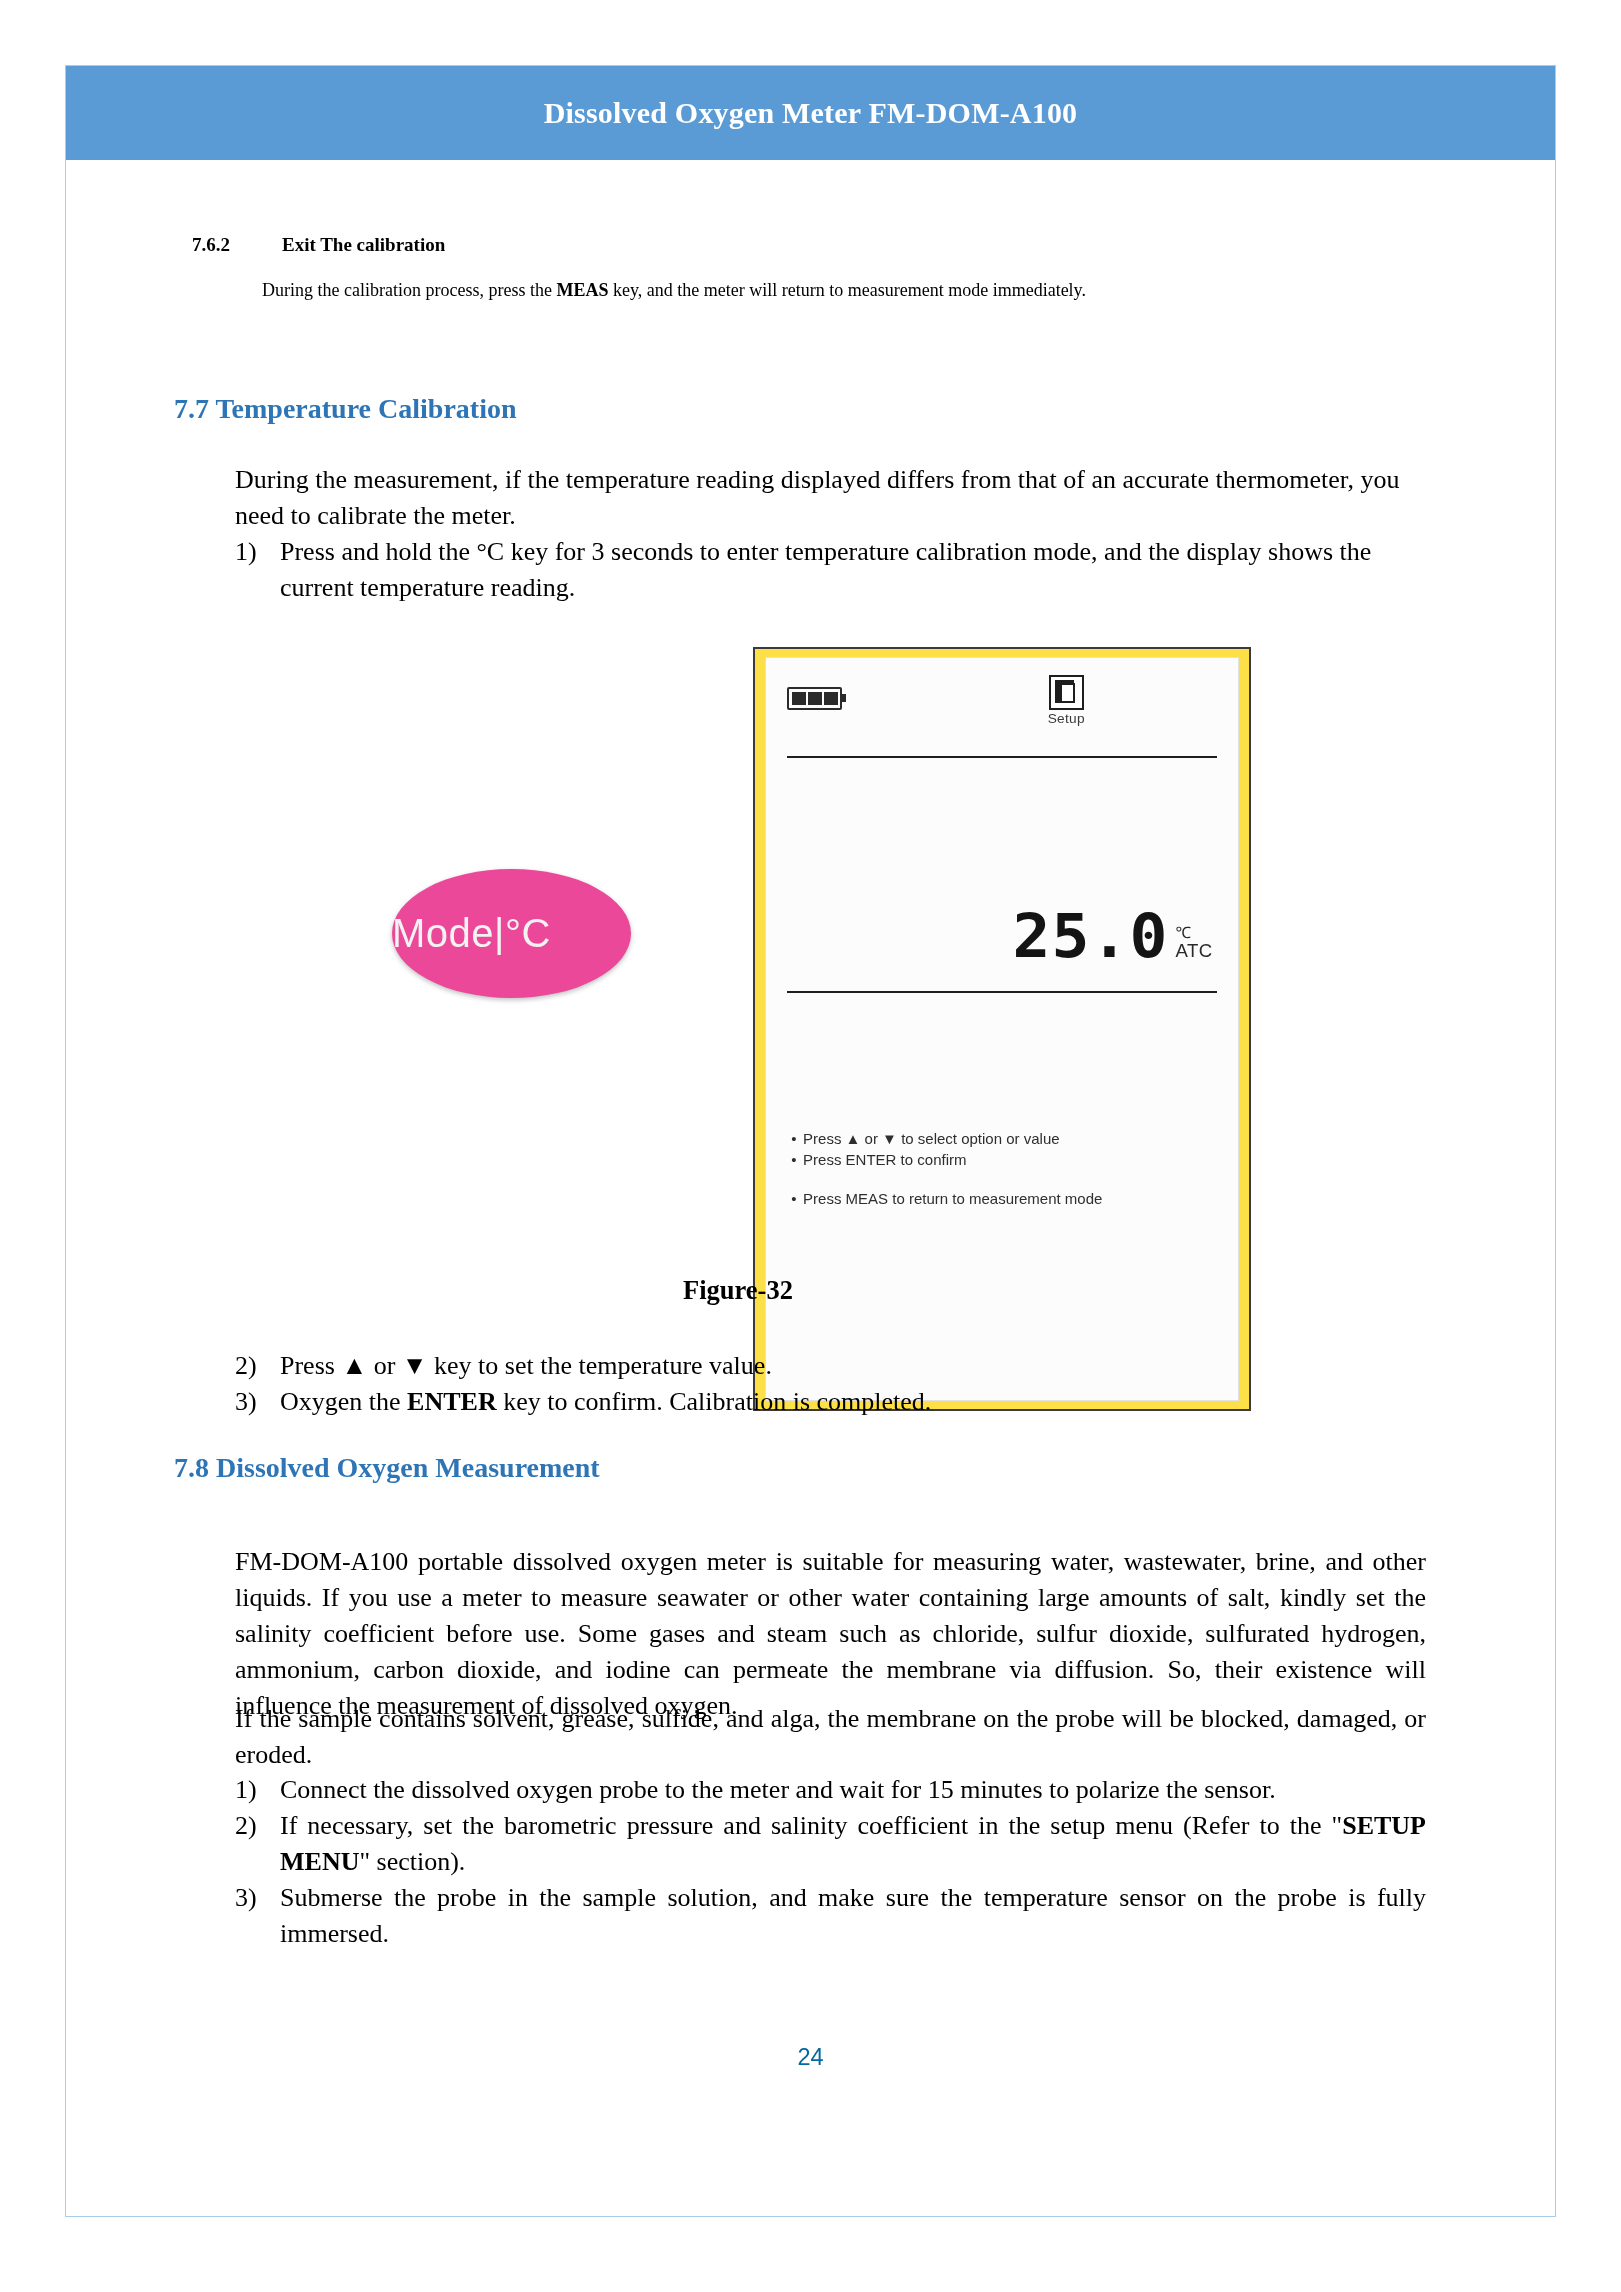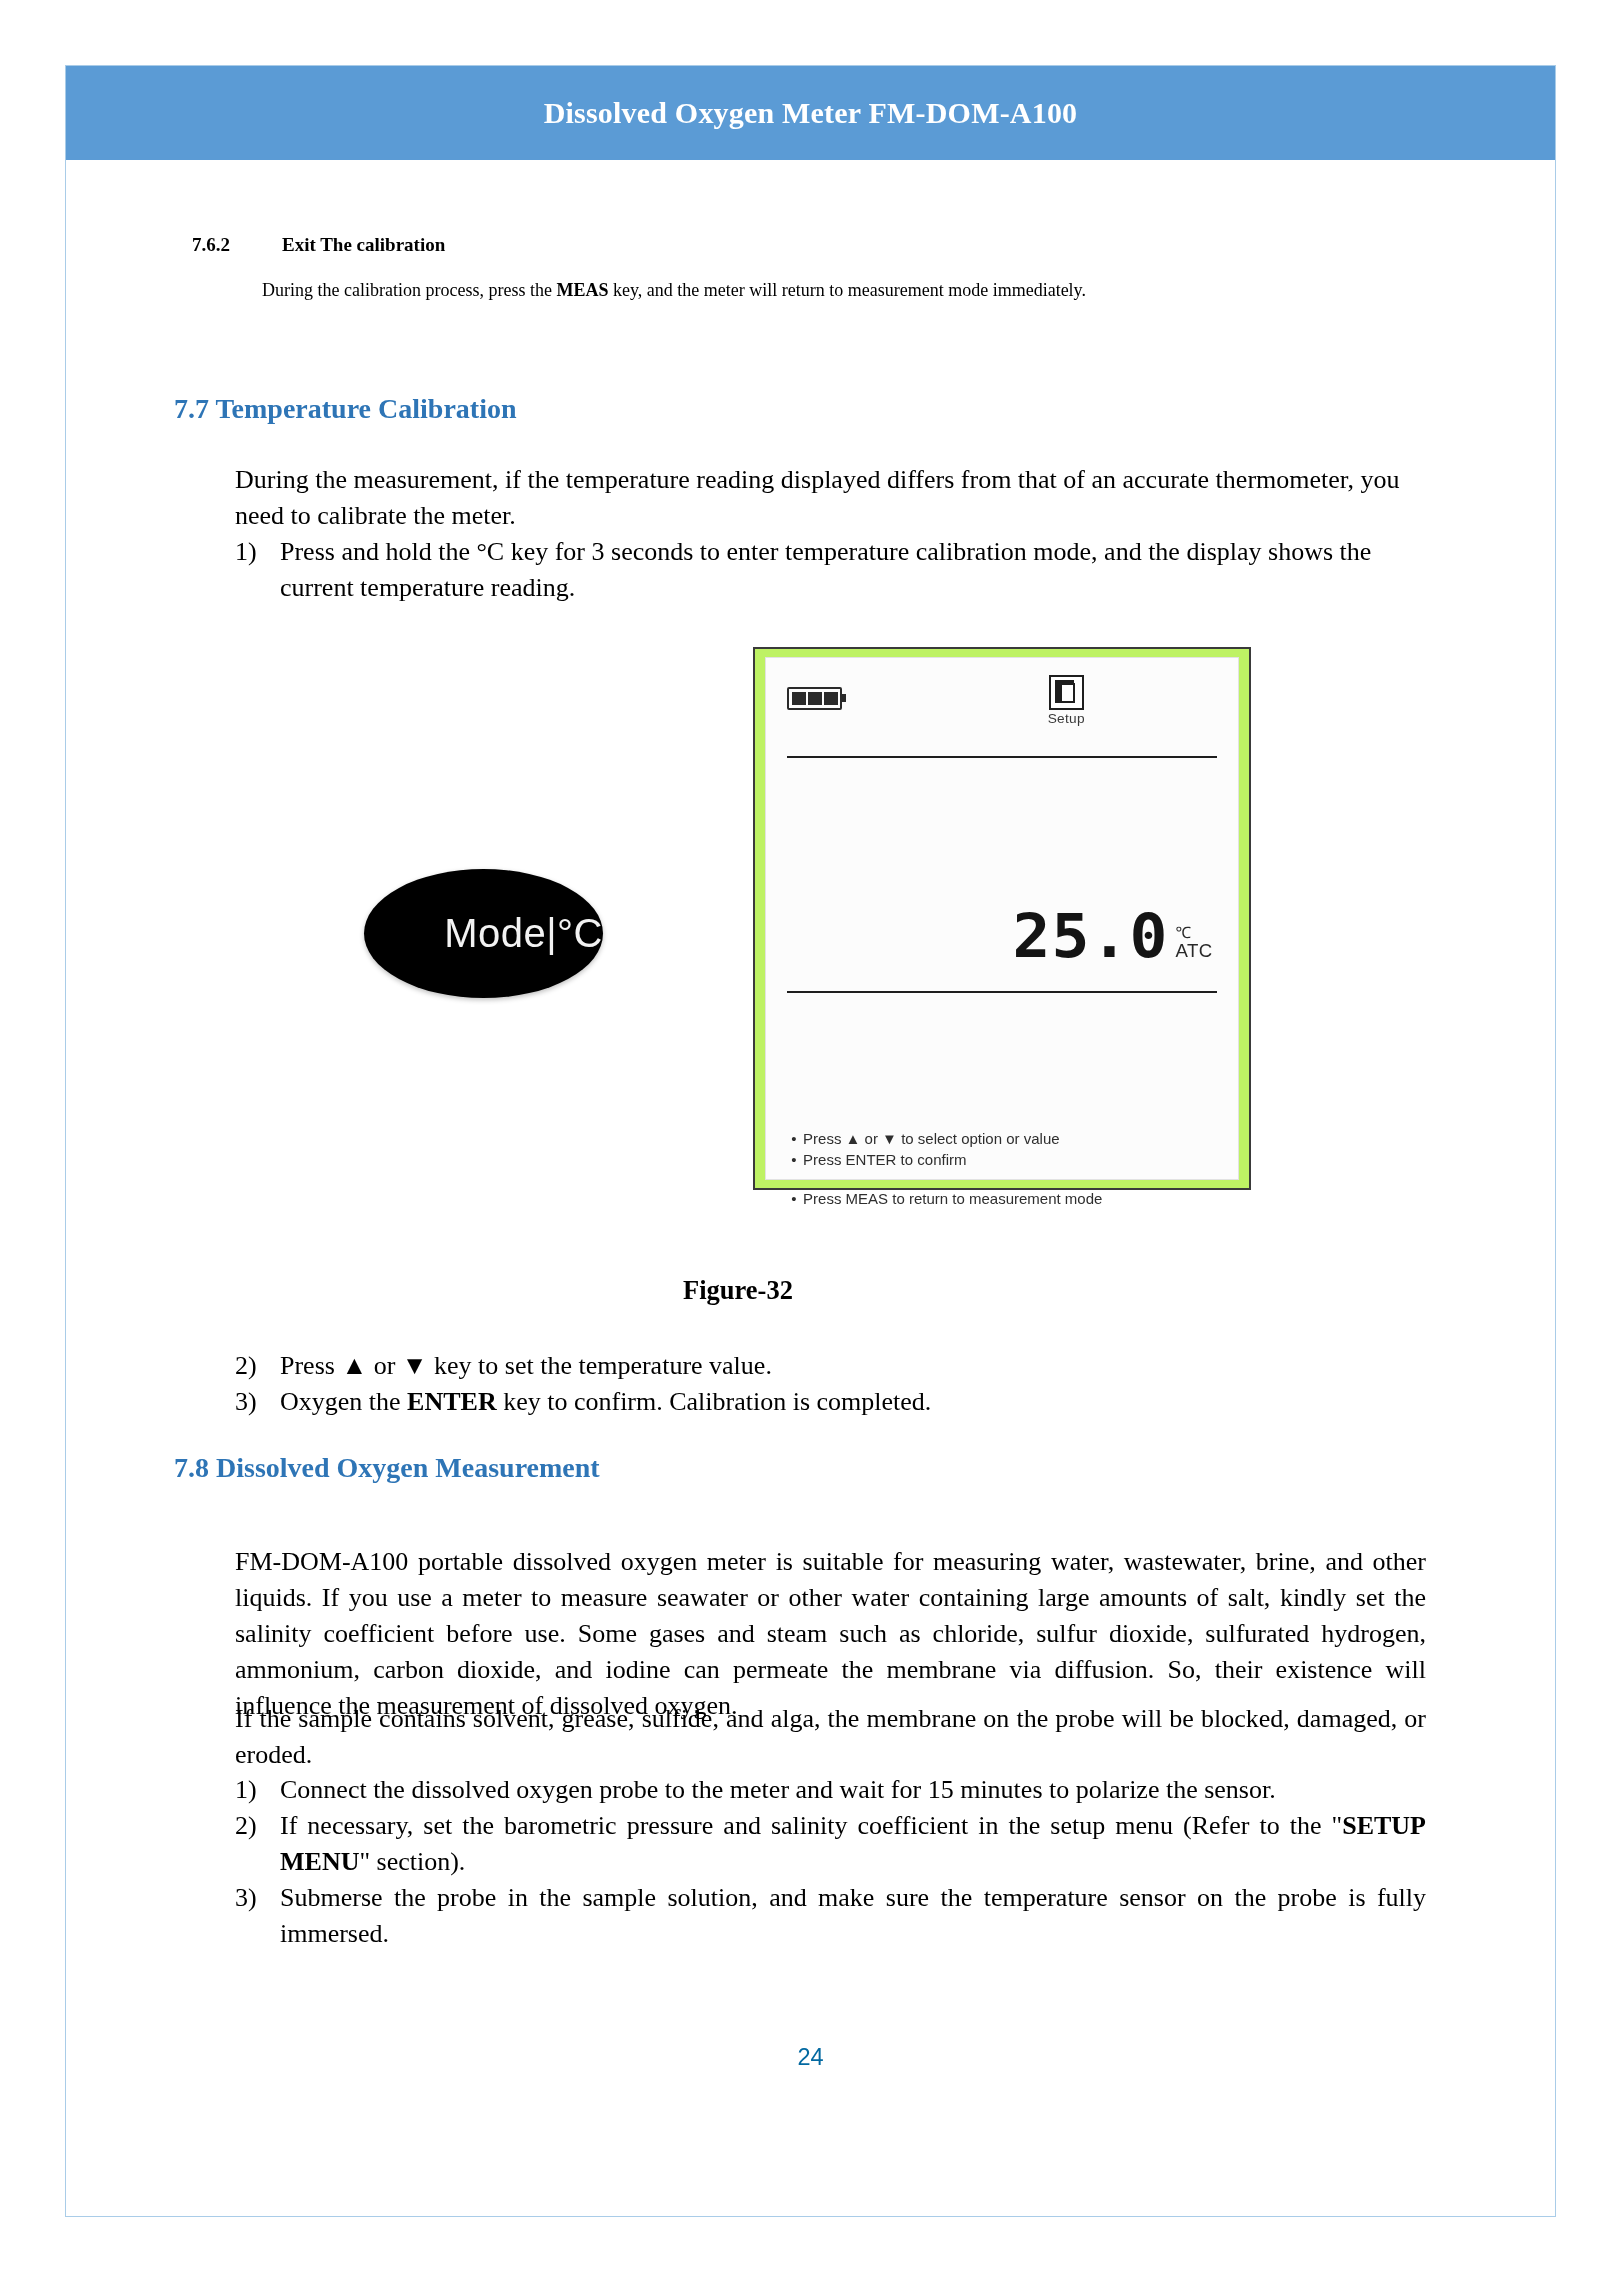--- a/index.html
+++ b/index.html
@@ -140,48 +140,48 @@
   .figure-area {
     position: absolute;
     left: 0;
     top: 487px;
     width: 1621px;
     height: 608px;
   }
 
   .mode-btn {
     position: absolute;
-    left: 364px;
+    left: 392px;
     top: 222px;
     width: 239px;
     height: 129px;
     border-radius: 50%;
-    background: #000000;
+    background: #ec4899;
     display: flex;
     align-items: center;
-    justify-content: flex-end;
+    justify-content: flex-start;
     box-shadow: 0 2px 4.9px rgba(0,0,0,0.25);
   }
   .mode-btn-label {
     color: #F2F2F2;
     font-family: "Liberation Sans", sans-serif;
     font-size: 40px;
     letter-spacing: 0.5px;
     white-space: nowrap;
   }
 
   
   .lcd {
     position: absolute;
     left: 753px;
     top: 0px;
     width: 498px;
-    height: 543px;
+    height: 764px;
     border: 2.5px solid #3A3A3A;
-    background: #bef264;
+    background: #fde047;
     box-sizing: border-box;
   }
   .lcd-inner {
     position: absolute;
     left: 9.8px;
     top: 7.8px;
     right: 9.8px;
     bottom: 7.8px;
     border: 1px solid #E2E2E2;
     background: #FCFCFC;

